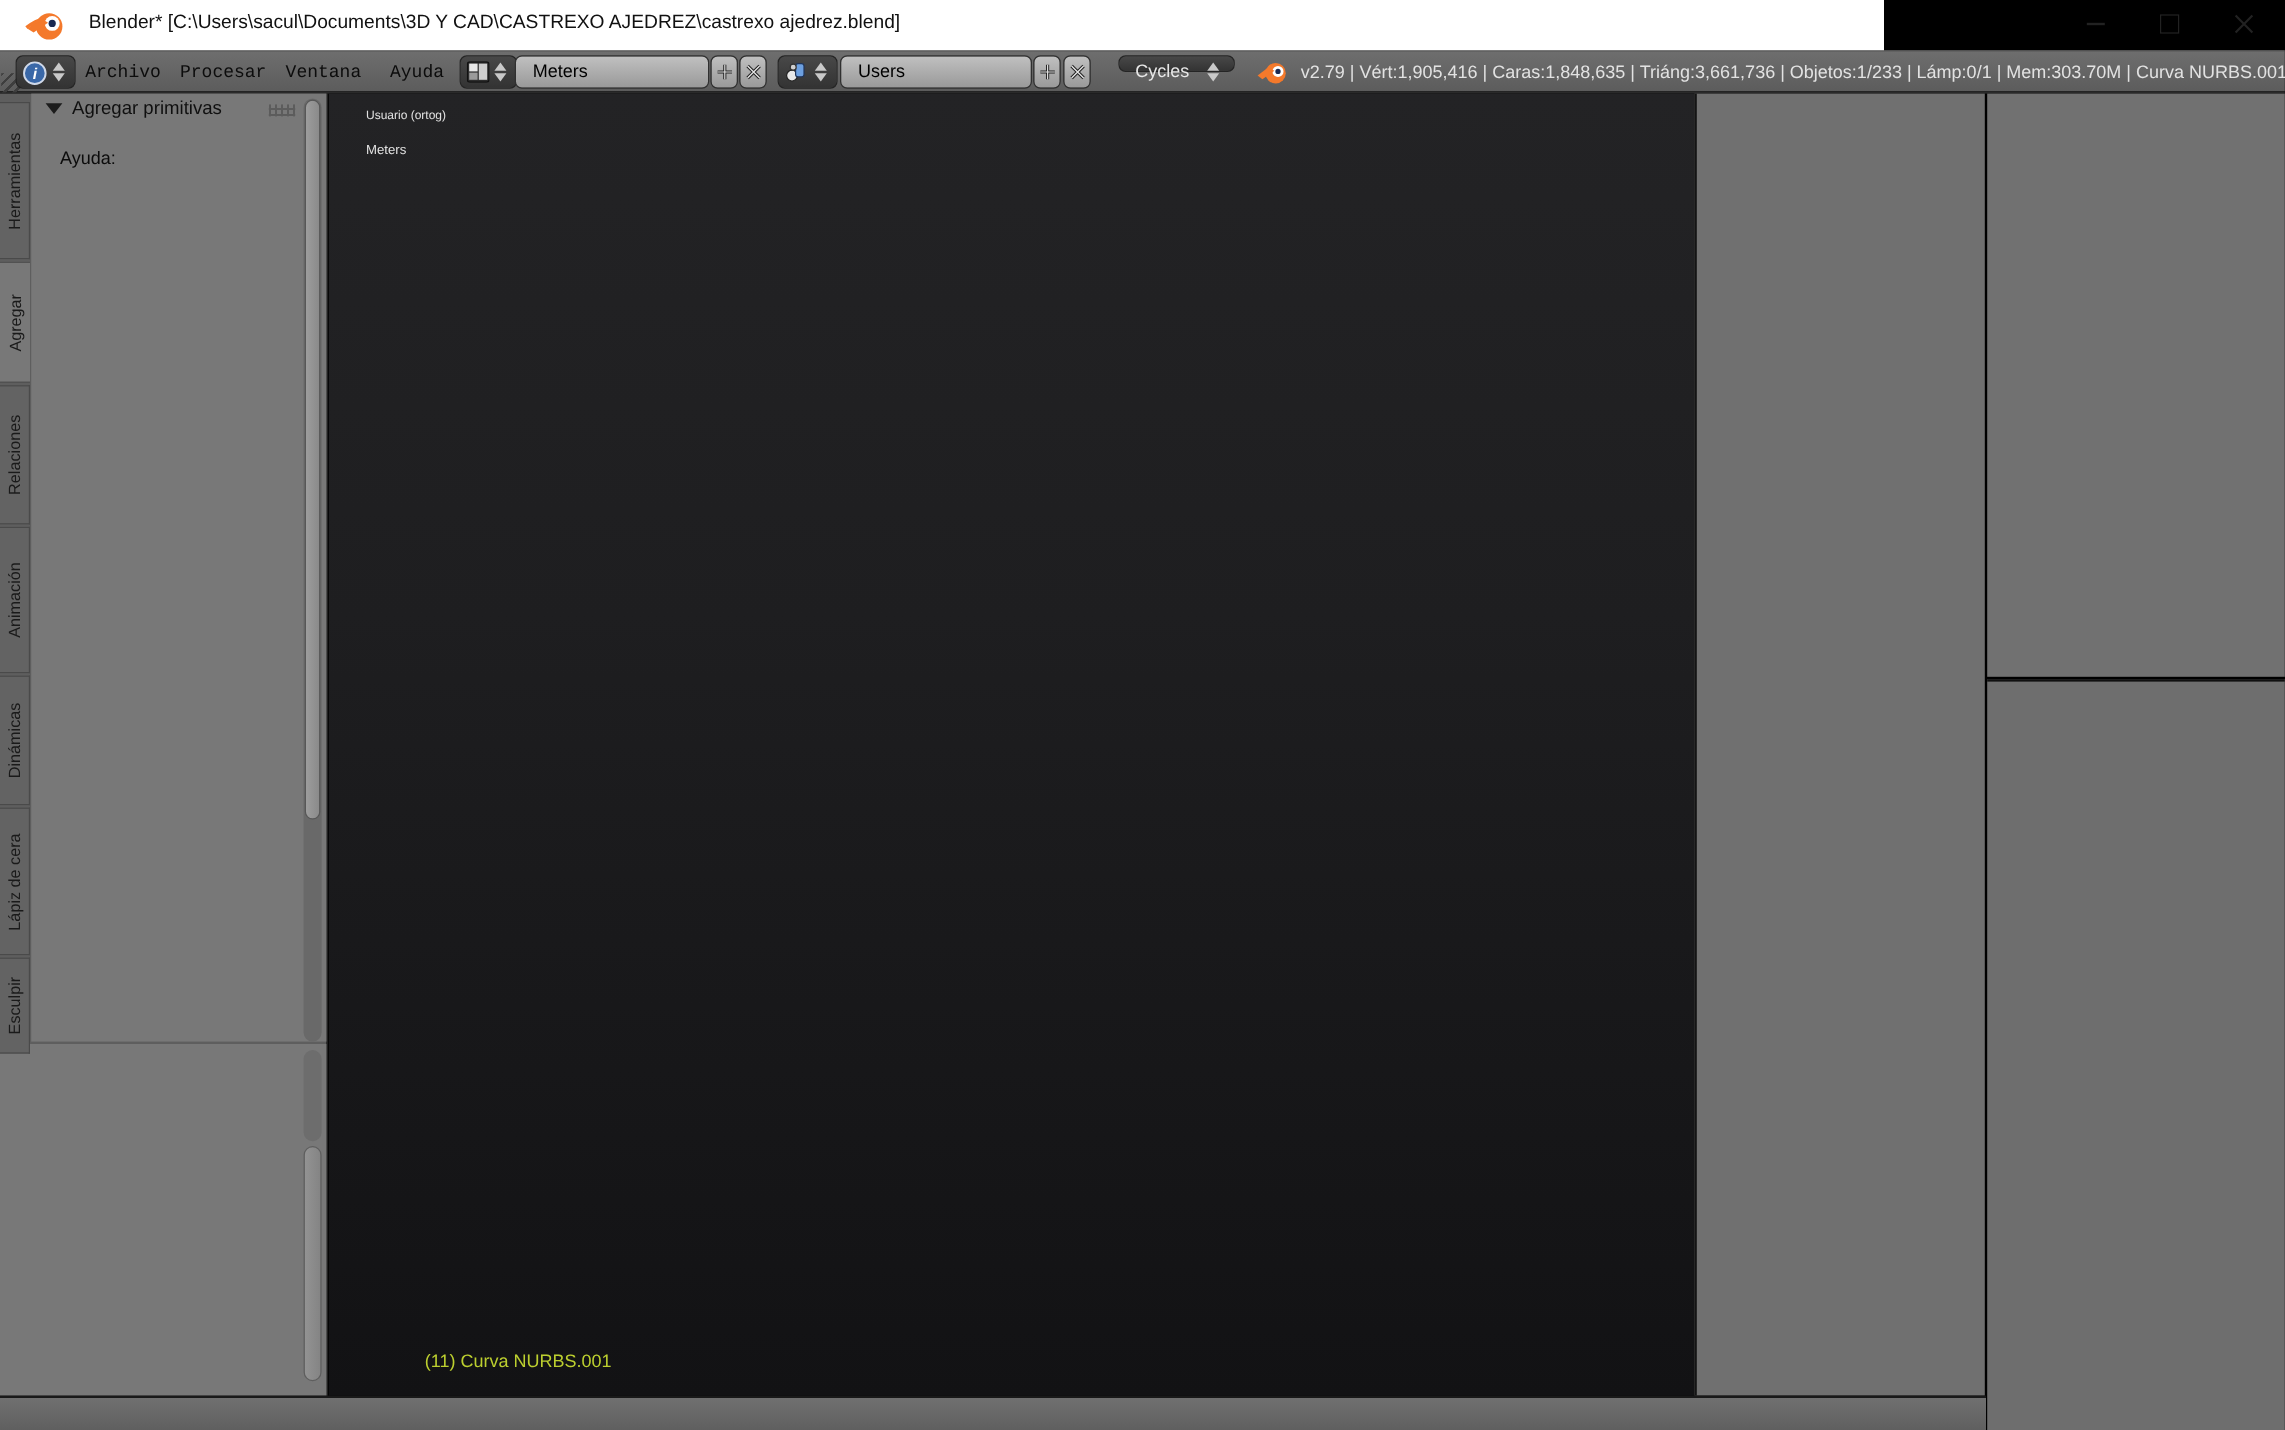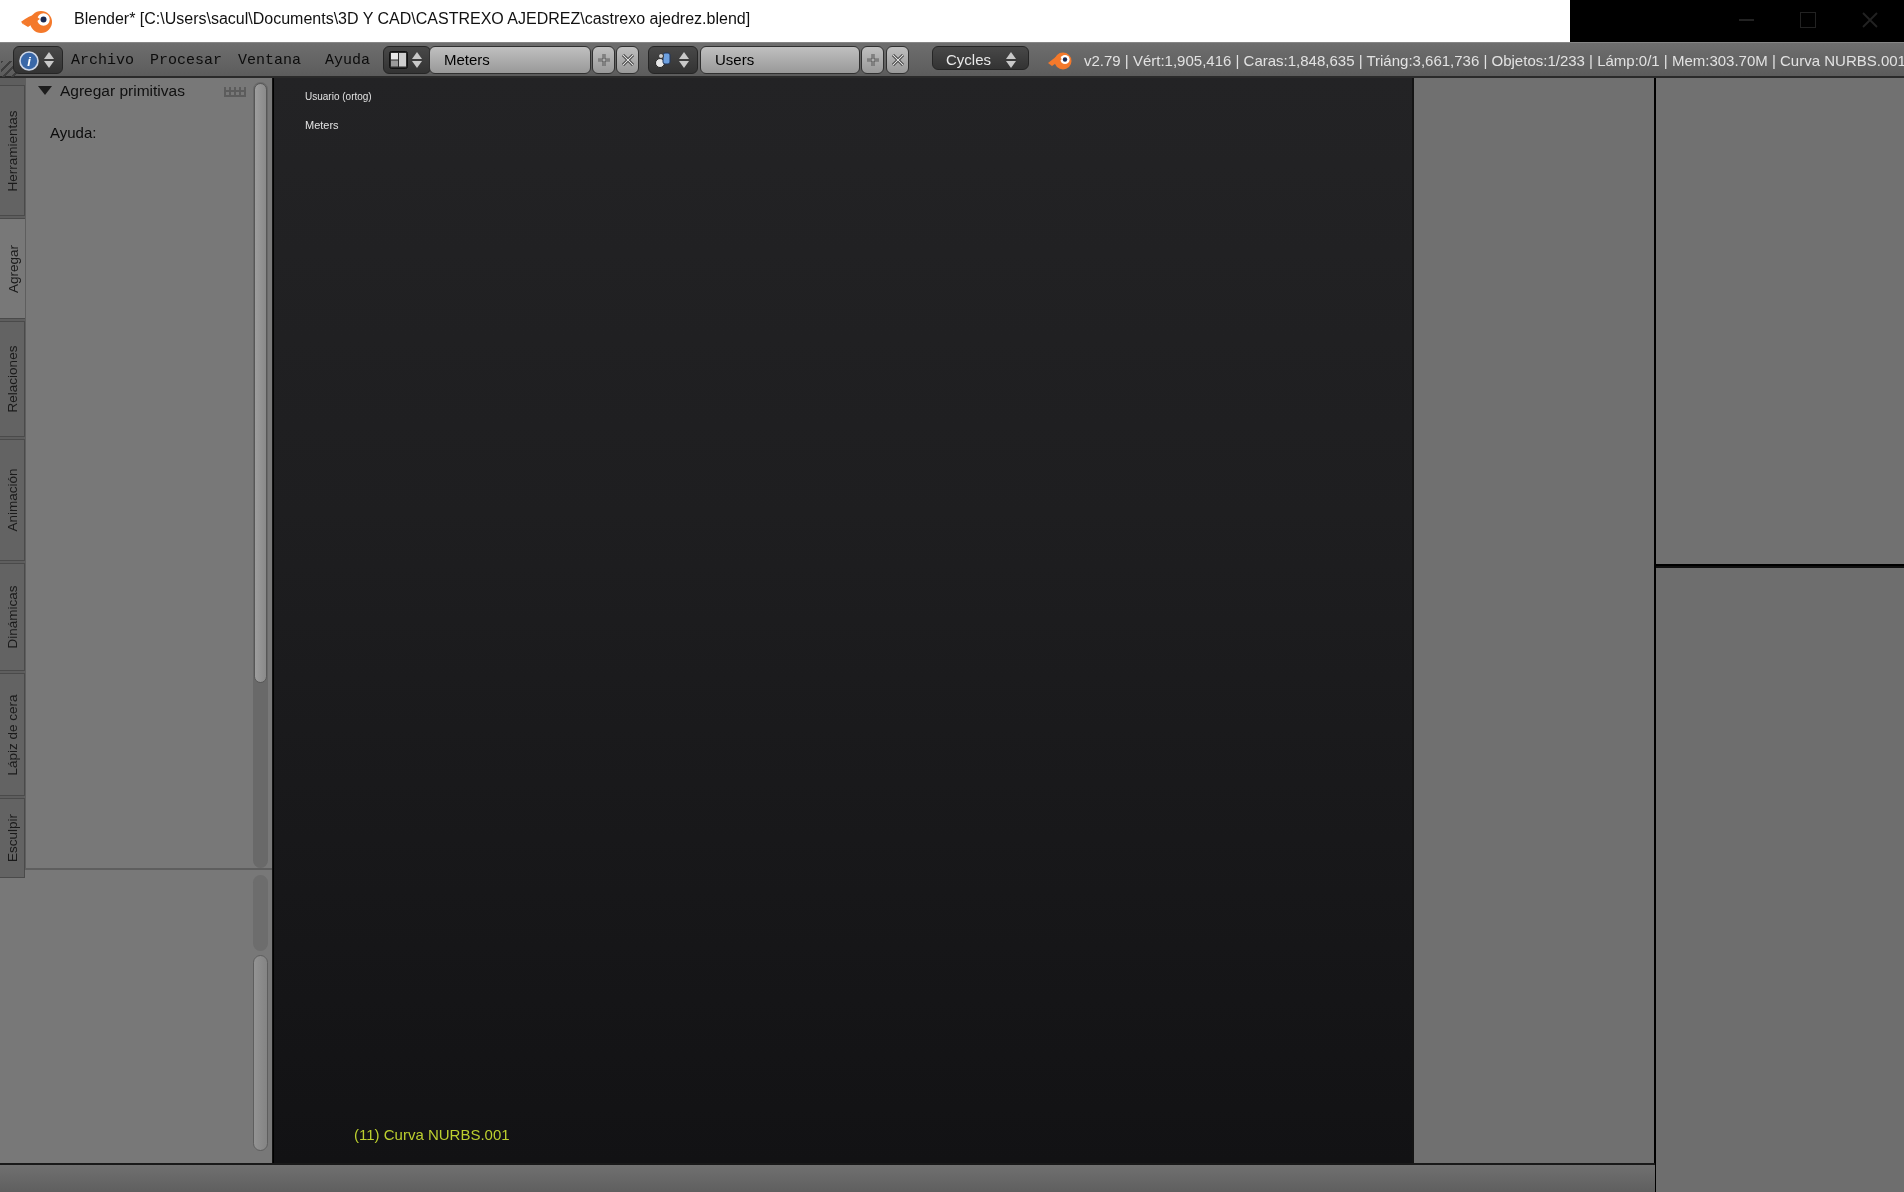--- a/index.html
+++ b/index.html
@@ -92,21 +92,21 @@
  <div class="lt" style="left:861px;top:3px;width:23px;height:28px"></div>
  <svg class="ab" style="left:865px;top:9px" width="16" height="16">
       <path d="M8 2 V14 M2 8 H14" stroke="#222" stroke-width="2.6"></path>
       <path d="M8 2 V14 M2 8 H14" stroke="#ddd" stroke-width="1"></path>
     </svg>
  <div class="lt" style="left:886px;top:3px;width:23px;height:28px"></div>
  <svg class="ab" style="left:890px;top:9px" width="16" height="16">
       <path d="M3 3 L13 13 M13 3 L3 13" stroke="#222" stroke-width="2.8"></path>
       <path d="M3 3 L13 13 M13 3 L3 13" stroke="#e5e5e5" stroke-width="1.1"></path>
     </svg>
- <div class="dk" style="left:932px;top:3px;width:97px;height:24px">
+ <div class="dk" style="left:932px;top:3px;width:97px;height:14px">
       <span style="position:absolute;left:13px;top:4px;font-size:15px">Cycles</span>
     </div>
  <div class="updn" style="left:1006px;top:9px">
       <div class="tri-u" style="border-bottom-color:#c9c9c9"></div>
       <div class="tri-d" style="border-top-color:#c9c9c9"></div>
     </div>
  <svg class="ab" style="left:1046px;top:4px" width="30" height="28" viewBox="0 0 30 28">
   <circle cx="17" cy="14" r="8.5" fill="#f4792b"></circle>
   <circle cx="19" cy="12.5" r="4.6" fill="#fff"></circle>
   <circle cx="19" cy="12.5" r="2.2" fill="#1b2a52"></circle>

